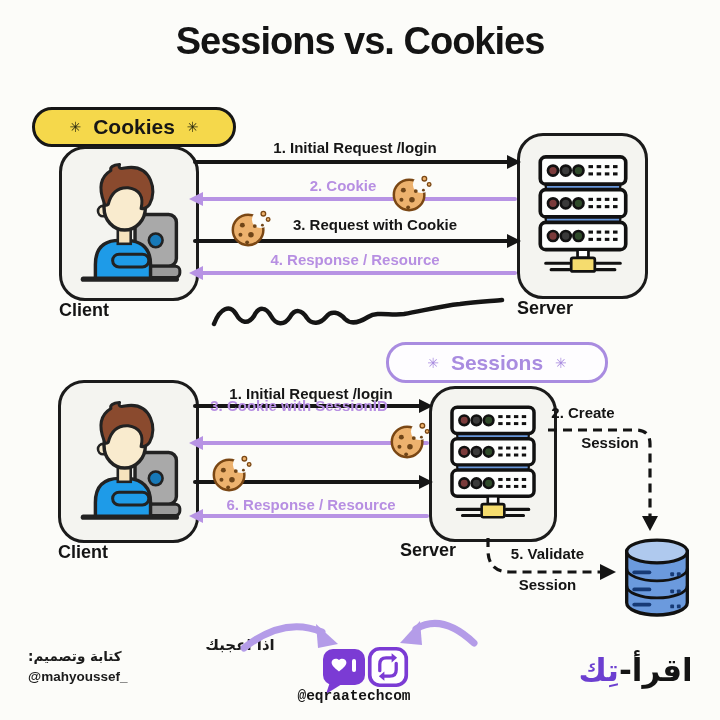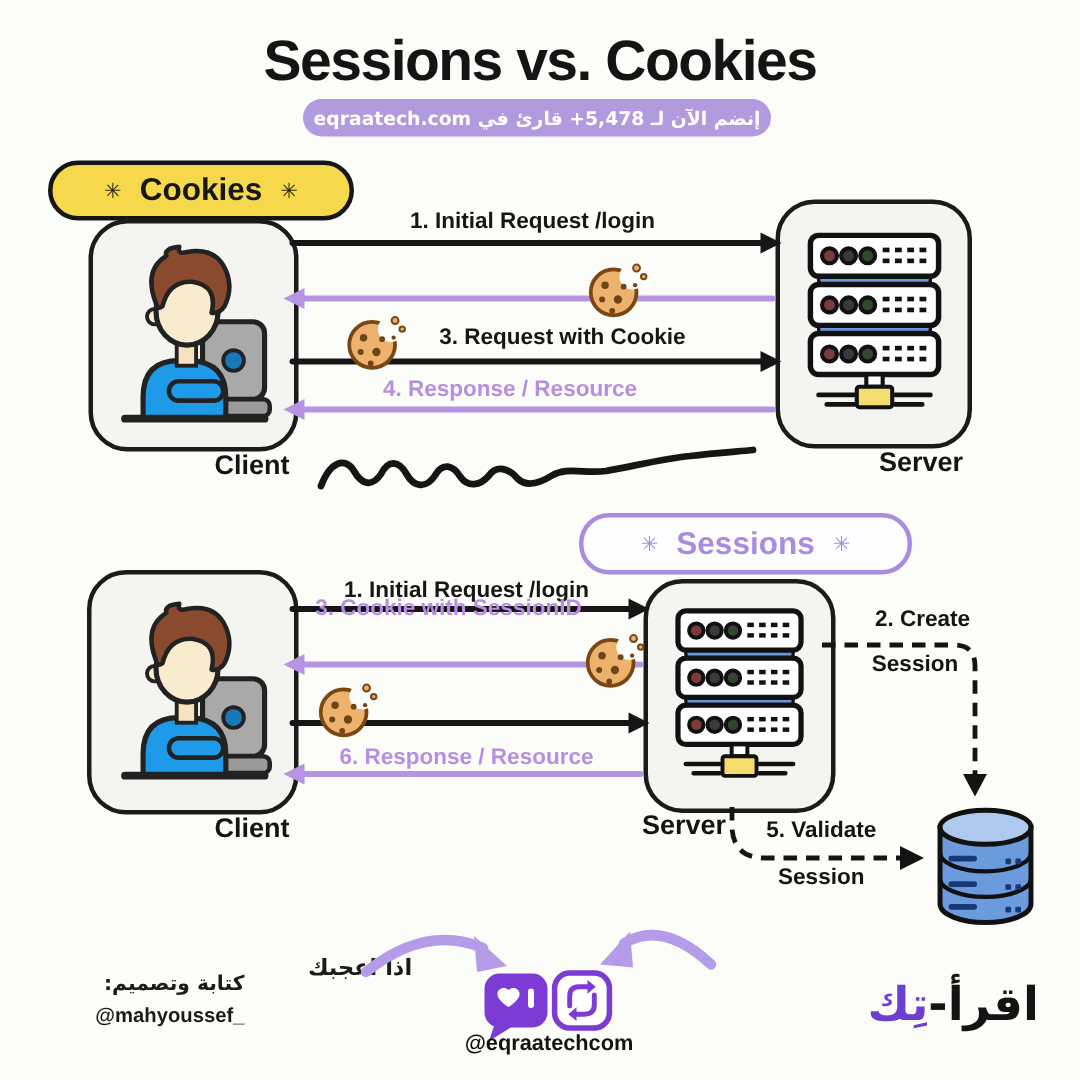--- a/index.html
+++ b/index.html
@@ -31,21 +31,21 @@
   .badge-sessions{
     left:386px;top:342px;width:216px;height:35px;
     background:#FEFDFF;border:3px solid #A98CE0;font-size:21px;color:#A98CE0;
   }
   .badge-sessions .star{font-size:14px;color:#A98CE0;}
   .entity-box{
     background:#F4F4F0;border:3px solid #1b1b1b;border-radius:26px;
     display:flex;align-items:center;justify-content:center;
   }
   .entity-label{
-    font-size:18px;font-weight:800;text-align:right;color:#141414;
+    font-size:18px;font-weight:800;text-align:left;color:#141414;
   }
   .flow-label{
     font-size:15px;font-weight:800;text-align:center;white-space:nowrap;color:#161616;
   }
   .flow-label.purple{color:#B78FE2;}
   .flow-line{
     position:absolute;height:3.5px;border-radius:2px;background:currentColor;
   }
   .flow-line.black{color:#161616;}
   .flow-line.purple{color:#B793E4;}
@@ -53,38 +53,37 @@
   .flow-line.dir-right .head{
     right:-4px;border-top:7px solid transparent;border-bottom:7px solid transparent;
     border-left:14px solid currentColor;
   }
   .flow-line.dir-left .head{
     left:-4px;border-top:7px solid transparent;border-bottom:7px solid transparent;
     border-right:14px solid currentColor;
   }
   .dash-label{font-size:15px;font-weight:800;text-align:center;white-space:nowrap;color:#141414;}
   .ar{font-family:"DejaVu Sans",sans-serif;}
-  .credit{font-size:13.5px;font-weight:700;text-align:right;color:#1b1b1b;}
+  .credit{font-size:13.5px;font-weight:700;text-align:left;color:#1b1b1b;}
   .handle{font-size:14.5px;font-weight:800;text-align:center;color:#141414;}
   .prompt{font-size:15px;font-weight:700;text-align:center;color:#1b1b1b;}
   .logo{
     font-size:31px;font-weight:900;text-align:center;direction:rtl;
     font-family:"DejaVu Sans",sans-serif;letter-spacing:-1px;
   }
   .logo .lg-black{color:#141414;}
   .logo .lg-purple{color:#6C3FD0;}
   svg{display:block;}
 </style>
 </head>
 <body>
 
 <div class="canvas">
 
   <div class="abs page-title">Sessions vs. Cookies</div>
-  <div class="abs sub-pill" dir="rtl">إنضم الآن لـ 5,478+ قارئ في eqraatech.com</div>
 
   <div class="abs badge badge-cookies">
     <span class="star">✳</span>
     <span>Cookies</span>
     <span class="star">✳</span>
   </div>
 
   <div class="abs entity-box" style="left:59px;top:146px;width:134px;height:149px;">
     <svg width="112" height="130" viewBox="0 0 130 150">
       <line x1="12" y1="139" x2="120" y2="139" stroke="#222" stroke-width="6" stroke-linecap="round"></line>
@@ -158,30 +157,31 @@
       <rect x="42" y="115" width="26" height="15" rx="2" fill="#F5DC6E" stroke="#111" stroke-width="3"></rect>
     </svg>
   </div>
   <div class="abs entity-label" style="left:517px;top:298px;width:125px;">Server</div>
 
   <div class="abs flow-label" style="left:193px;top:139px;width:324px;">1.  Initial Request /login</div>
   <div class="abs flow-line black dir-right" style="left:193px;top:160px;width:324px;">
       <span class="head"></span>
     </div>
 
+  <div class="abs flow-label purple" style="left:193px;top:177px;width:300px;">2. Cookie</div>
   <div class="abs flow-line purple dir-left" style="left:193px;top:197px;width:324px;">
       <span class="head"></span>
     </div>
 
   <div class="abs flow-label" style="left:213px;top:216px;width:324px;">3. Request with Cookie</div>
   <div class="abs flow-line black dir-right" style="left:193px;top:239px;width:324px;">
       <span class="head"></span>
     </div>
 
-  <div class="abs flow-label purple" style="left:178px;top:251px;width:324px;">4. Response / Resource</div>
+  <div class="abs flow-label purple" style="left:193px;top:251px;width:324px;">4. Response / Resource</div>
   <div class="abs flow-line purple dir-left" style="left:193px;top:271px;width:324px;">
       <span class="head"></span>
     </div>
 
   <svg class="abs" style="left:390px;top:172px;" width="42" height="42" viewBox="0 0 44 44">
     <circle cx="20" cy="24" r="16" fill="#EDB26E" stroke="#7A4714" stroke-width="2.6"></circle>
     <circle cx="33" cy="13" r="9" fill="#FCFCF9"></circle>
     <circle cx="14" cy="19" r="2.6" fill="#6F4518"></circle>
     <circle cx="23" cy="29" r="2.9" fill="#6F4518"></circle>
     <circle cx="12" cy="29" r="2.1" fill="#6F4518"></circle>
@@ -330,21 +330,21 @@
     <circle cx="27" cy="20" r="2" fill="#6F4518"></circle>
     <circle cx="36" cy="7" r="2.4" fill="#EDB26E" stroke="#7A4714" stroke-width="1.4"></circle>
     <circle cx="41" cy="13" r="1.9" fill="#EDB26E" stroke="#7A4714" stroke-width="1.4"></circle>
     <circle cx="35" cy="19" r="1.5" fill="#6F4518"></circle>
   </svg>
 
   <svg class="abs" style="left:544px;top:398px;" width="130" height="140" viewBox="0 0 130 140">
     <path d="M4,32 H92 Q106,32 106,46 V120" fill="none" stroke="#141414" stroke-width="3.2" stroke-dasharray="9 6"></path>
     <path d="M106,133 L98,118 L114,118 Z" fill="#141414"></path>
   </svg>
-  <div class="abs dash-label" style="left:560px;top:404px;width:110px;">2. Create</div>
+  <div class="abs dash-label" style="left:528px;top:404px;width:110px;">2. Create</div>
   <div class="abs dash-label" style="left:560px;top:434px;width:100px;">Session</div>
 
   <svg class="abs" style="left:478px;top:520px;" width="150" height="64" viewBox="0 0 150 64">
     <path d="M10,18 V30 Q10,52 32,52 H122" fill="none" stroke="#141414" stroke-width="3.2" stroke-dasharray="9 6"></path>
     <path d="M138,52 L122,44 L122,60 Z" fill="#141414"></path>
   </svg>
   <div class="abs dash-label" style="left:500px;top:545px;width:95px;">5. Validate</div>
   <div class="abs dash-label" style="left:505px;top:576px;width:85px;">Session</div>
 
   <svg class="abs" style="left:621px;top:538px;" width="72" height="82" viewBox="0 0 76 86">
@@ -388,20 +388,20 @@
     <path d="M33,13 l-6,-5 v10 Z" fill="#7B3BD4"></path>
     <path d="M32,19 v7 q0,7 -7,7 h-8" fill="none" stroke="#7B3BD4" stroke-width="3.6" stroke-linecap="round"></path>
     <path d="M13,33 l6,5 v-10 Z" fill="#7B3BD4"></path>
   </svg>
 
   <svg class="abs" style="left:398px;top:613px;" width="84" height="44" viewBox="0 0 84 44">
     <path d="M76,30 Q44,0 18,16" fill="none" stroke="#B49CE8" stroke-width="7" stroke-linecap="round"></path>
     <path d="M2,30 L22,8 L24,32 Z" fill="#B49CE8"></path>
   </svg>
 
-  <div class="abs handle" style="left:298px;top:688px;width:136px;">@eqraatechcom</div>
+  <div class="abs handle" style="left:286px;top:688px;width:136px;font-family:Liberation Mono, monospace;">@eqraatechcom</div>
 
 
   <div class="abs logo" style="left:558px;top:652px;width:155px;">
     <span class="lg-black">اقرأ-</span><span class="lg-purple">تِك</span>
   </div>
 
 </div>
 
 </body></html>

